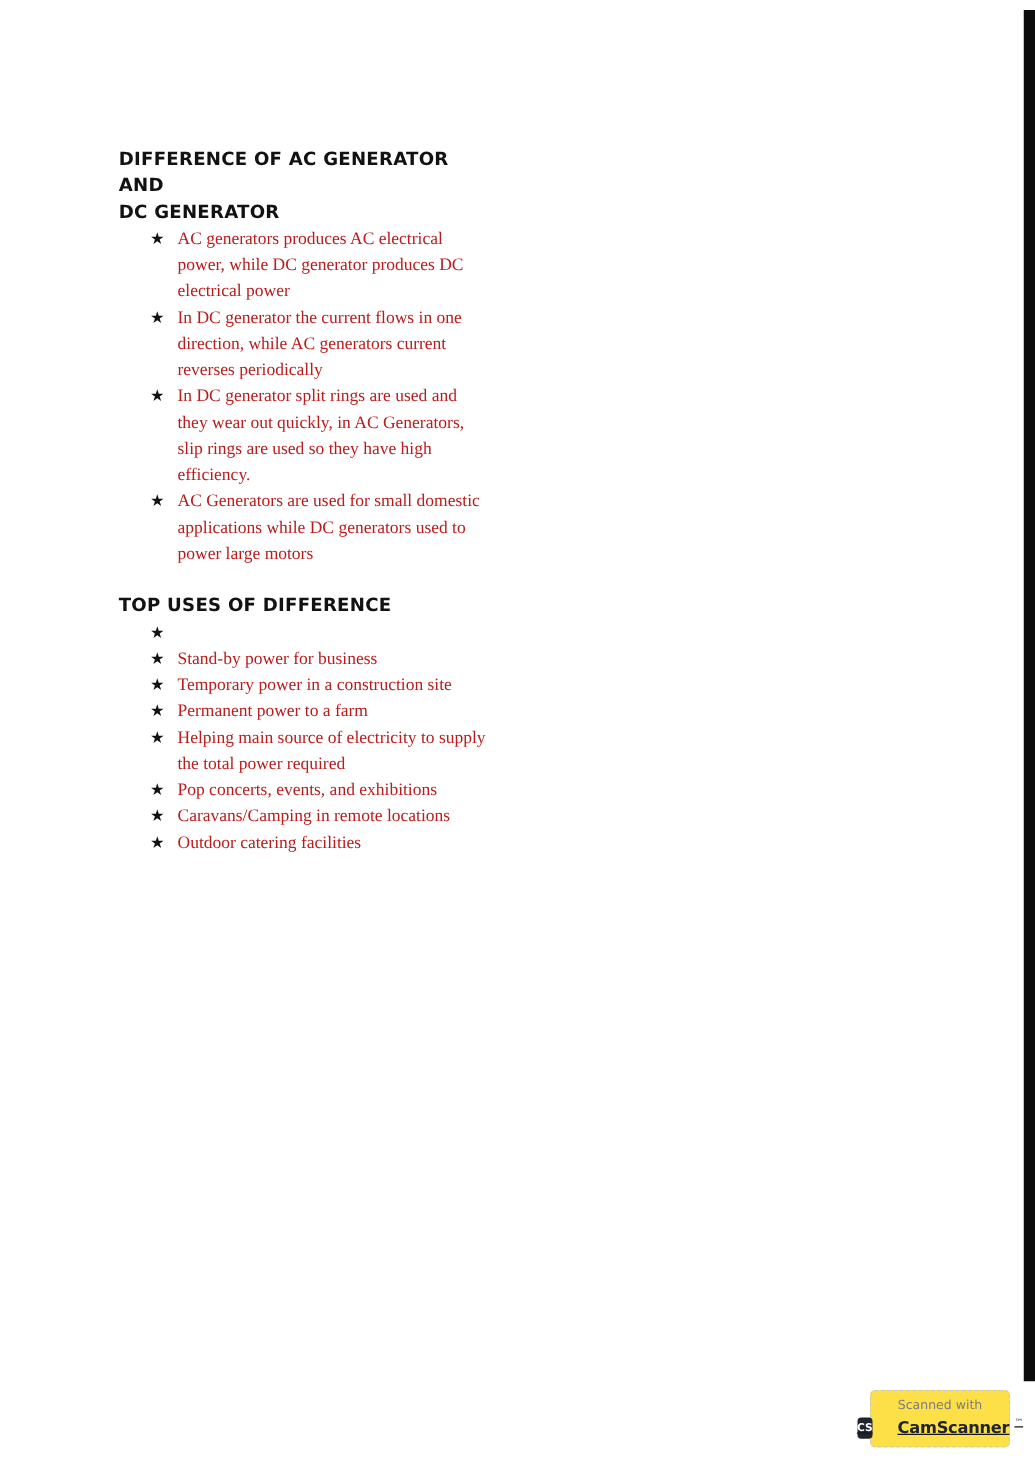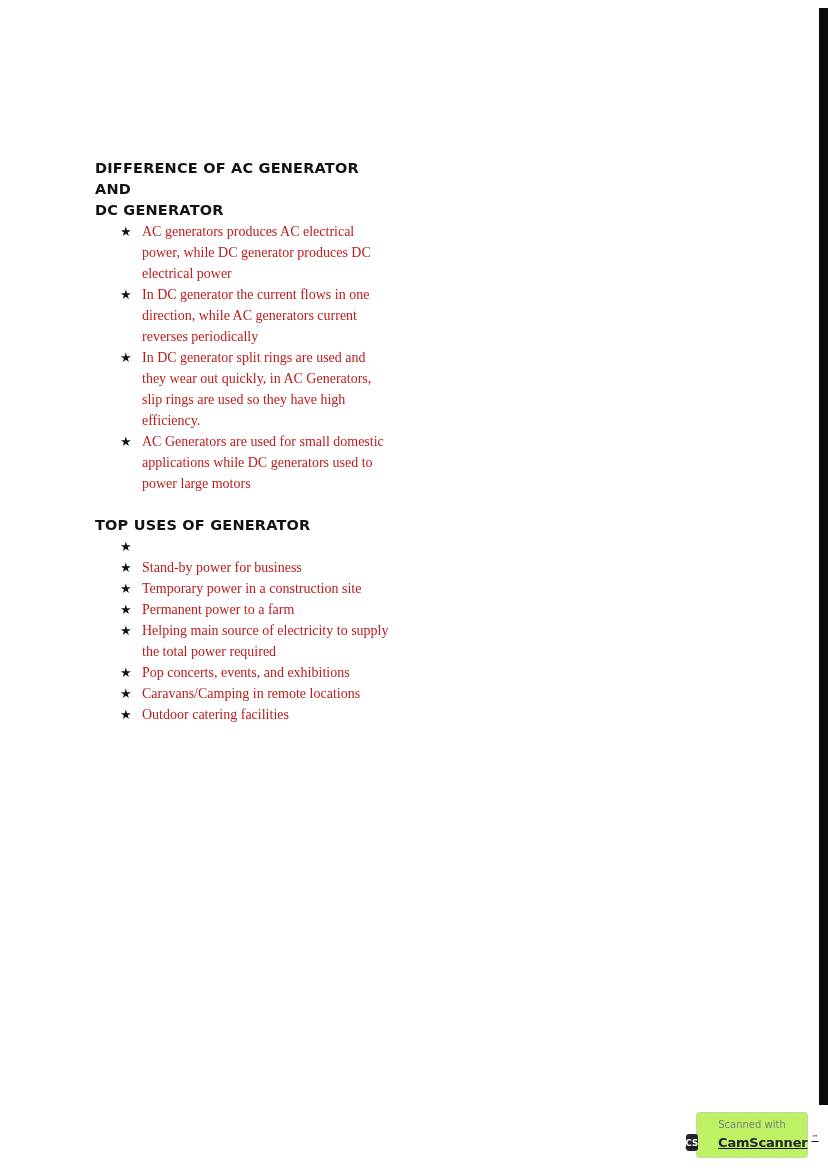--- a/index.html
+++ b/index.html
@@ -20,21 +20,20 @@
     width: 9px;
     height: 1097px;
     background: #0b0b0b;
   }
 
   .content {
     position: absolute;
     left: 95px;
     top: 118px;
     width: 302px;
-    margin-top: 40px;
   }
 
   .heading {
     font-weight: bold;
     font-size: 14.5px;
     line-height: 21px;
     letter-spacing: 0.2px;
     color: #121212;
   }
   .heading .hline { display: block; }
@@ -58,21 +57,21 @@
   }
 
   .section-uses { margin-top: 21px; }
 
   
   .badge {
     position: absolute;
     right: 20px;
     bottom: 13px;
     width: 112px;
-    background: #bef264;
+    background: #fde047;
     border: 1px dashed #c9c9c9;
     border-radius: 4px;
     padding: 5px 6px 6px;
     text-align: center;
   }
   .badge-top {
     font-size: 10px;
     line-height: 13px;
     color: #7d7d7d;
   }
@@ -140,21 +139,21 @@
         </div>
         <div class="li">
           <span class="star">★</span>
           <span class="li-text">AC Generators are used for small domestic applications while DC generators used to power large motors</span>
         </div>
       </div>
     </section>
 
     <section class="section-uses">
       <h2 class="heading">
-        <span class="hline">TOP USES OF GENERATOR</span>
+        <span class="hline">TOP USES OF DIFFERENCE</span>
       </h2>
       <div class="list">
         <div class="li">
           <span class="star">★</span>
         </div>
         <div class="li">
           <span class="star">★</span>
           <span class="li-text">Stand-by power for business</span>
         </div>
         <div class="li">

